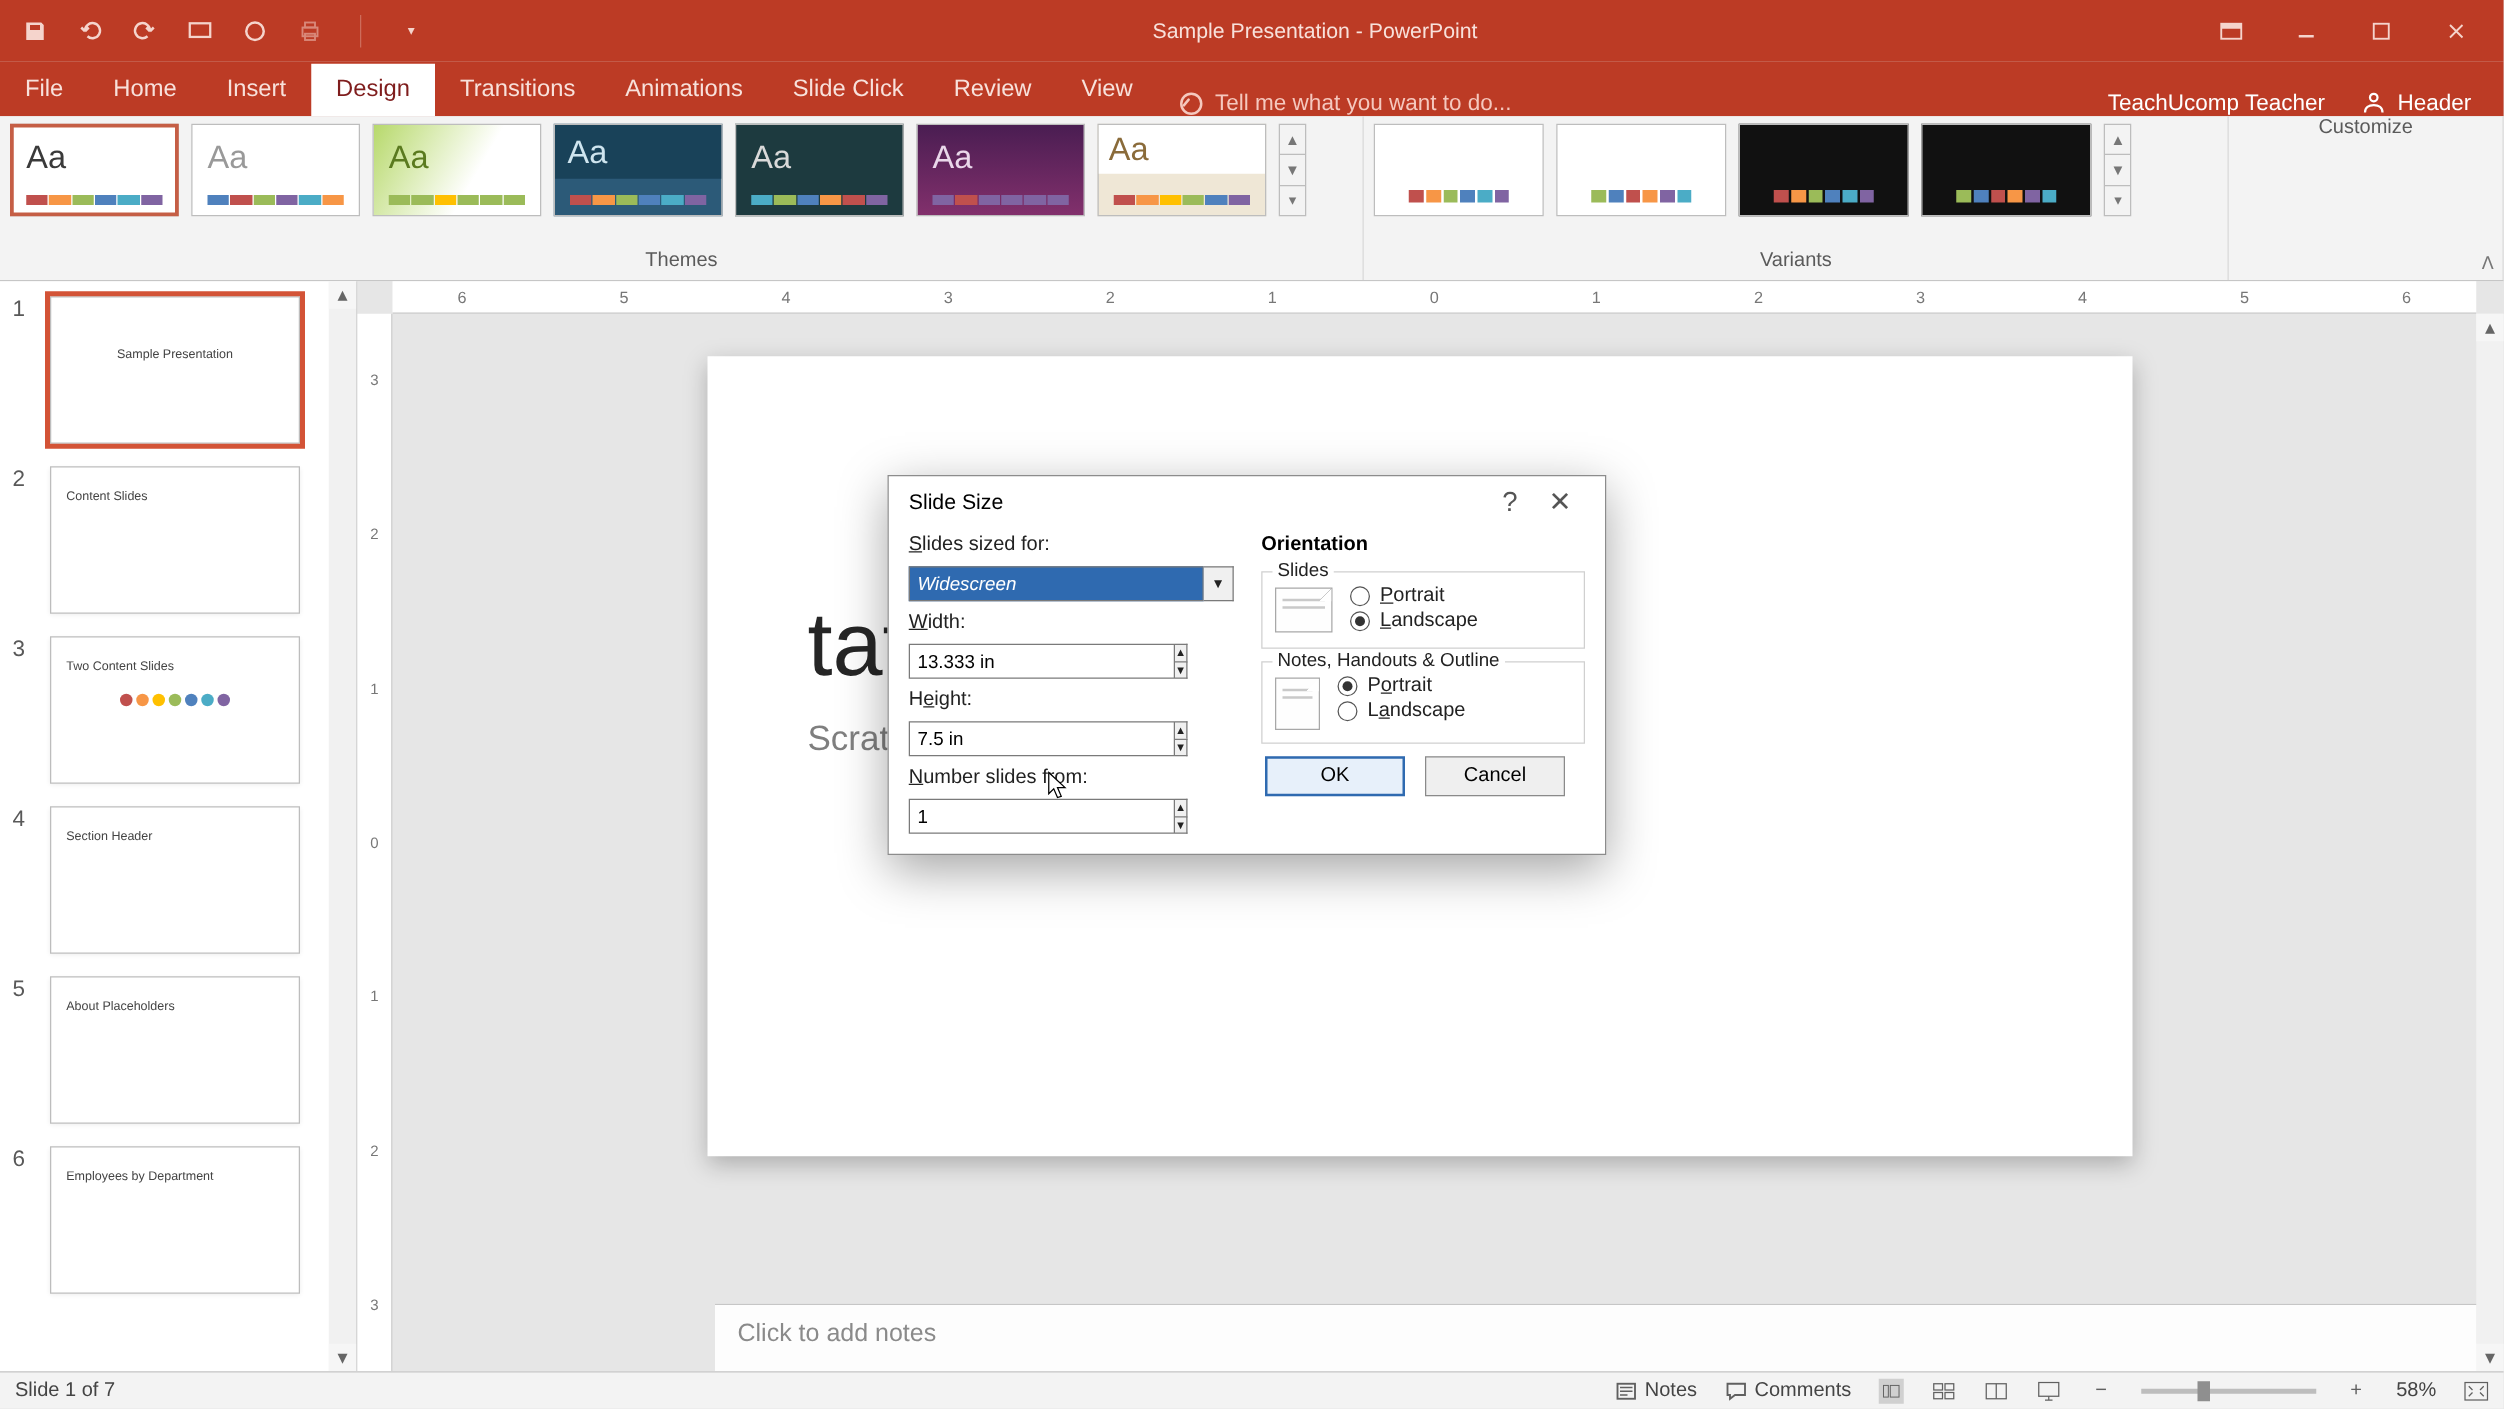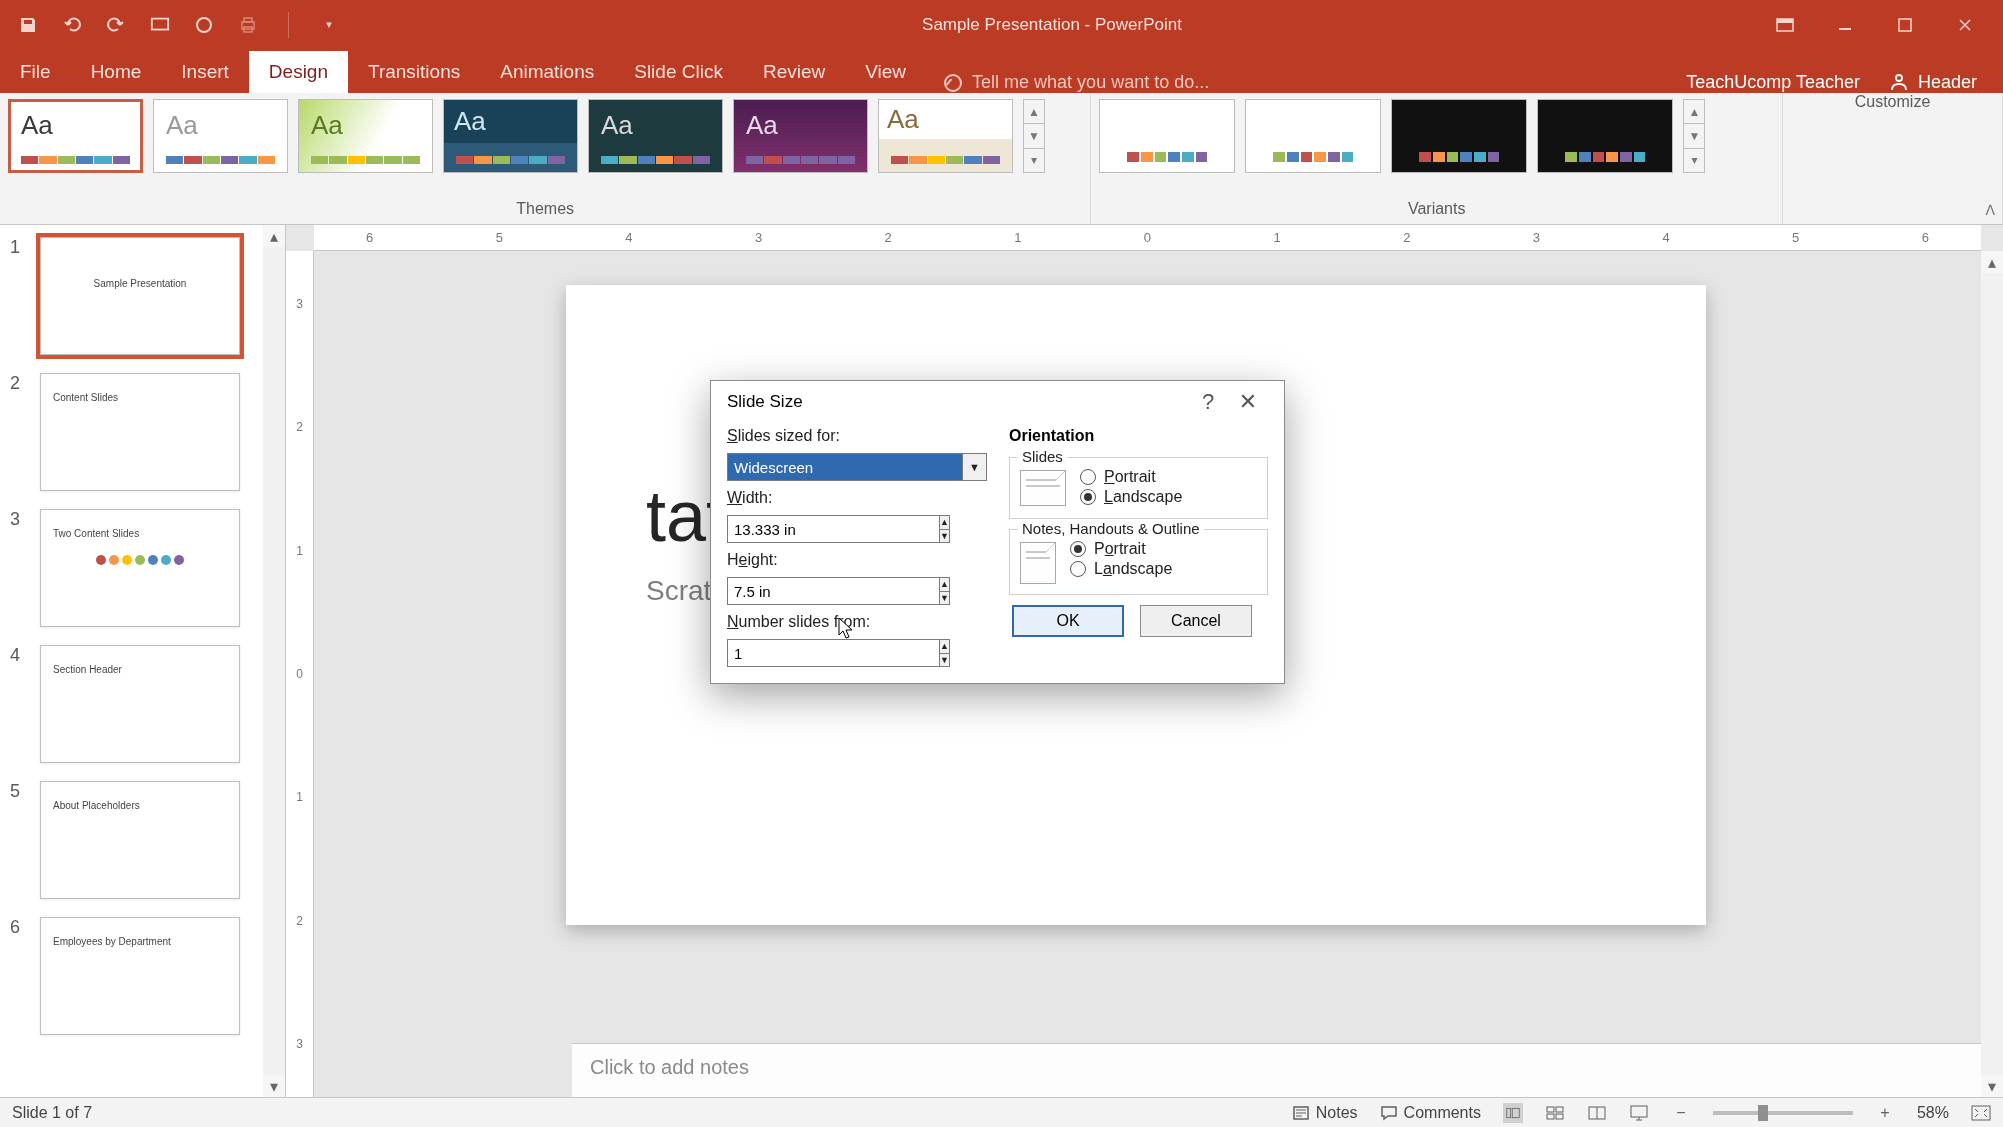--- a/index.html
+++ b/index.html
@@ -87,21 +87,21 @@
 .overlay { position:absolute; top:0; left:0; right:0; bottom:0; }
 .dialog { position:absolute; left:710px; top:380px; width:575px; background:#fff; border:1px solid #8c8c8c; box-shadow:0 12px 38px rgba(0,0,0,0.36); }
 .dlg-title { height:42px; display:flex; align-items:center; padding:0 16px; font-size:17px; }
 .dlg-title .spacer { flex:1; }
 .dlg-title .hbtn { width:40px; height:40px; display:flex; align-items:center; justify-content:center; color:#555; font-size:22px; }
 .dlg-body { display:flex; padding:4px 16px 16px 16px; gap:22px; }
 .dlg-left { width:260px; display:flex; flex-direction:column; gap:8px; font-size:16px; color:#222; }
 .dlg-label { }
 .dlg-label u { text-decoration:underline; }
 .select { display:flex; }
-.select input { flex:1; border:1px solid #7a7a7a; height:28px; background:#2f6ab0; color:#fff; padding:0 6px; font-size:15px; }
+.select input { flex:1; border:1px solid #7a7a7a; height:28px; background:#2f6ab0; color:#fff; padding:0 6px; font-size:15px;font-style:italic; }
 .select .dd { width:24px; height:28px; border:1px solid #7a7a7a; border-left:none; background:#f0f0f0; display:flex; align-items:center; justify-content:center; font-size:11px; }
 .spinbox { display:flex; width:108px; }
 .spinbox input { flex:1; border:1px solid #7a7a7a; height:28px; padding:0 6px; font-size:15px; }
 .spin-btns { display:flex; flex-direction:column; width:18px; }
 .spin-btns div { flex:1; border:1px solid #7a7a7a; border-left:none; background:#f0f0f0; display:flex; align-items:center; justify-content:center; font-size:9px; }
 .spin-btns div:first-child { border-bottom:none; }
 .spinbox.small { width:84px; }
 
 .dlg-right { flex:1; }
 .fieldset-label { font-size:16px; margin-bottom:12px;font-weight:bold; }

